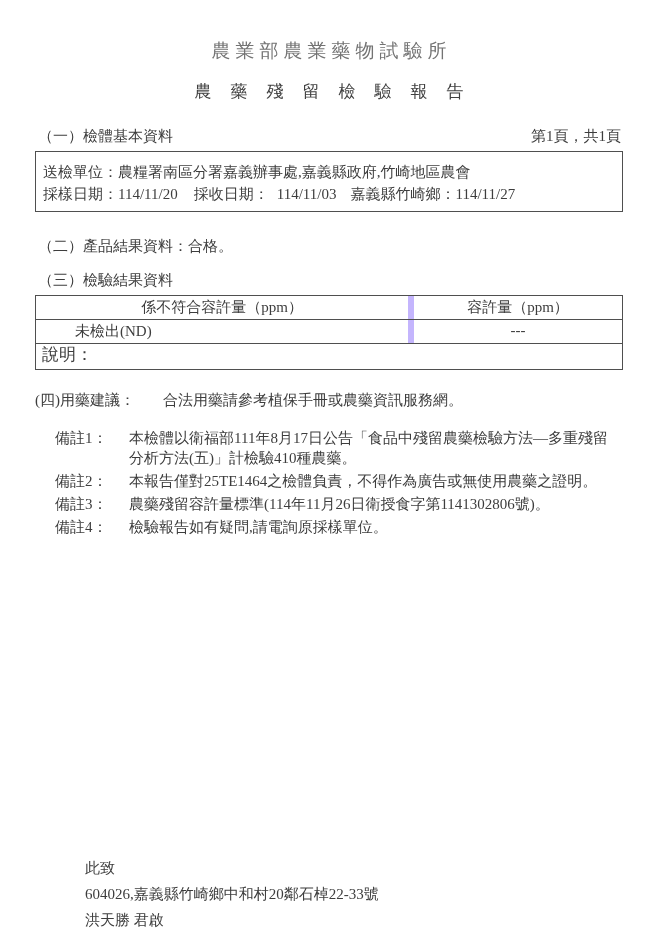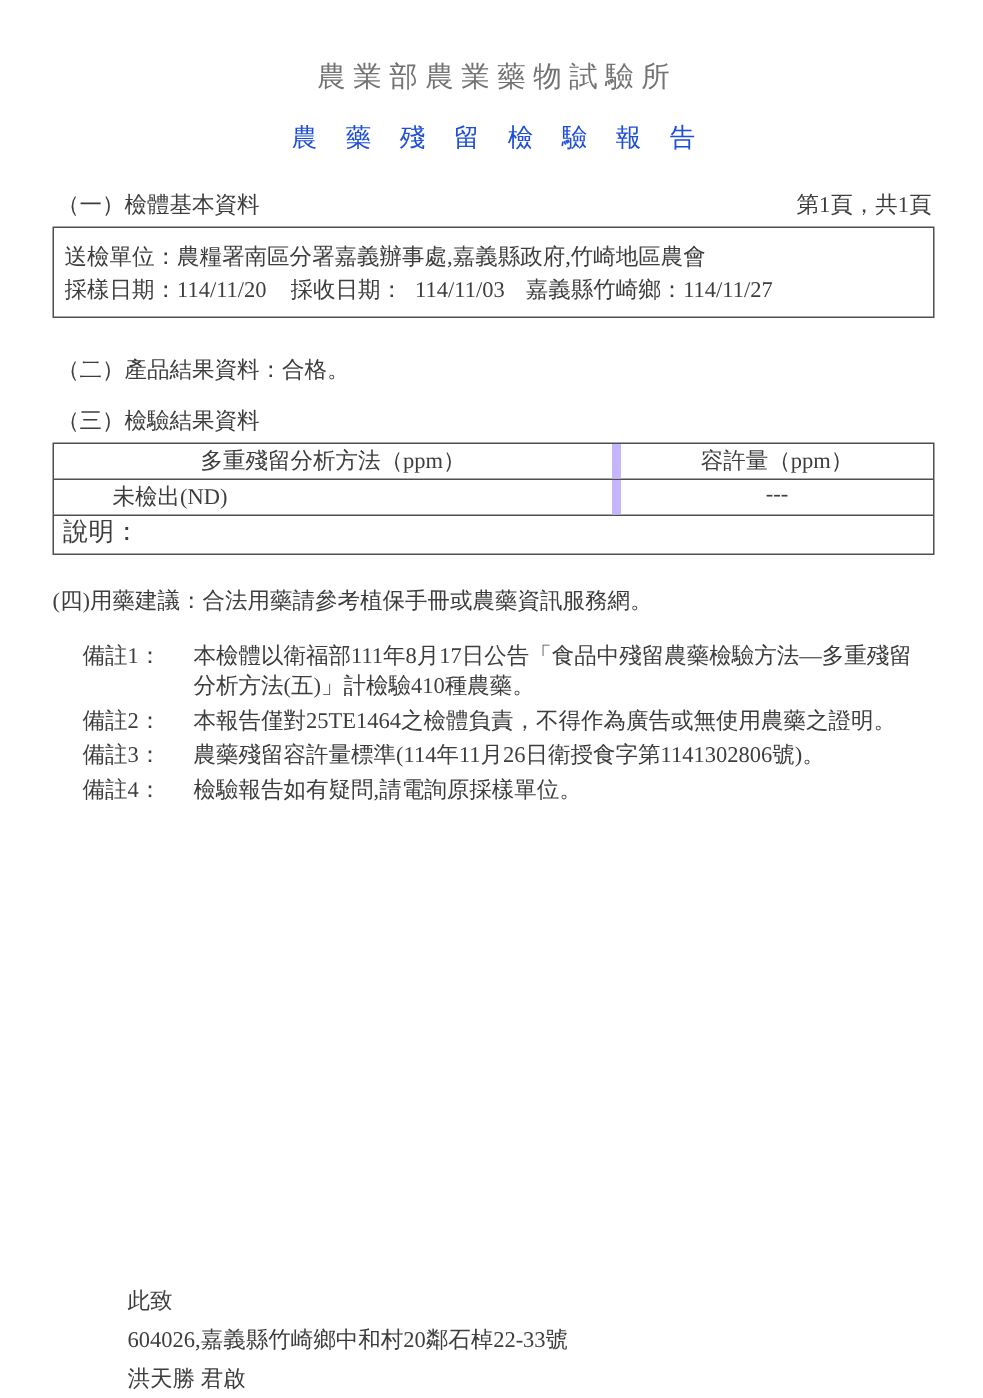--- a/index.html
+++ b/index.html
@@ -22,21 +22,21 @@
     letter-spacing: 5px;
     text-indent: 5px;
     color: #737373;
   }
   .doc-subtitle {
     text-align: center;
     font-size: 17px;
     letter-spacing: 19px;
     text-indent: 19px;
     margin-top: 16px;
-    color: #1d4ed8;
+    color: #404040;
   }
 
   .sec1-row {
     display: flex;
     justify-content: space-between;
     align-items: center;
     margin-top: 24px;
     padding: 0 2px 0 3px;
   }
 
@@ -64,21 +64,21 @@
   .t2-notes {
     display: flex;
     padding: 3px 5px 5px 6px;
     font-size: 17px;
     line-height: 16.8px;
   }
   .t2-notes .notes-label { flex: 0 0 auto; }
   .t2-notes .notes-lines { flex: 1; }
 
   .sec4-row { margin-top: 21px; }
-  .sec4-text { margin-left: 0; }
+  .sec4-text { margin-left: 28px; }
 
   .remarks { margin-top: 18px; padding-left: 20px; }
   .remark {
     display: flex;
     margin-bottom: 3px;
     line-height: 20px;
   }
   .remark-label { flex: 0 0 58px; }
   .remark-text { margin-left: 16px; max-width: 492px; }
 
@@ -113,21 +113,21 @@
         <span>採樣日期：</span><span>114/11/20</span><span class="g4">採收日期：</span><span class="v">114/11/03</span><span class="g5">嘉義縣竹崎鄉：</span><span>114/11/27</span>
       </div>
     </div>
 
     <div class="sec2-heading">（二）產品結果資料：合格。</div>
 
     <div class="sec3-heading">（三）檢驗結果資料</div>
 
     <div class="box2">
       <div class="t2-row">
-        <div class="t2-c1">多重殘留分析方法（ppm）</div>
+        <div class="t2-c1">係不符合容許量（ppm）</div>
         <div class="t2-c2">容許量（ppm）</div>
       </div>
       <div class="t2-row data">
         <div class="t2-c1">未檢出(ND)</div>
         <div class="t2-c2">---</div>
       </div>
       <div class="t2-notes">
         <div class="notes-label">說明：</div>
       </div>
     </div>

